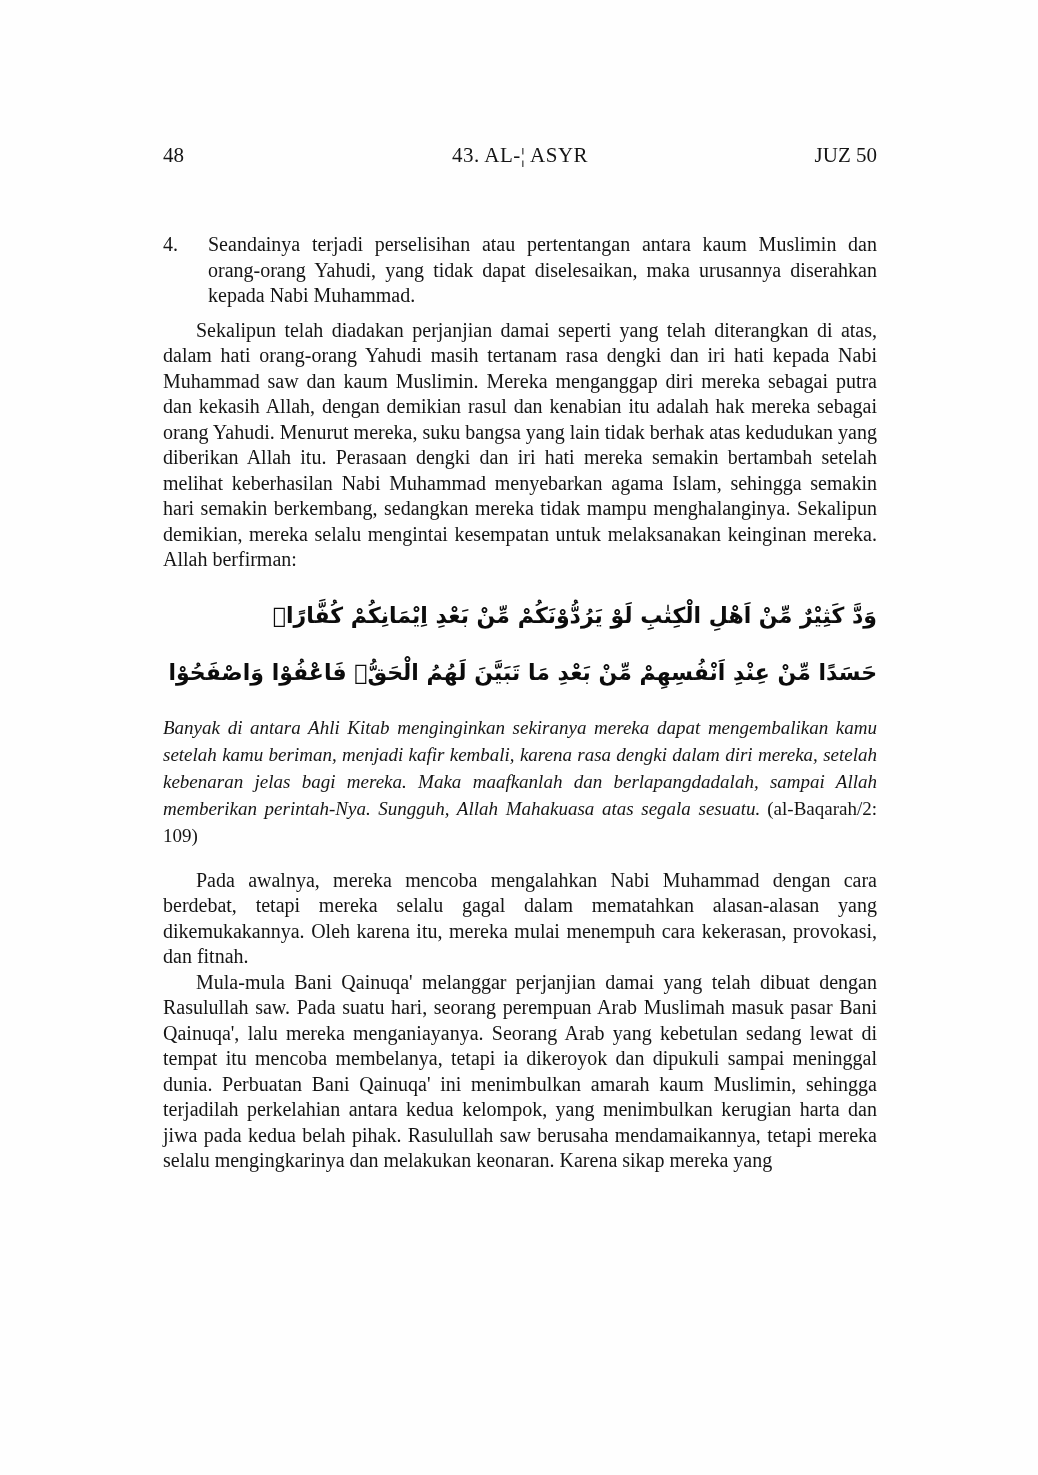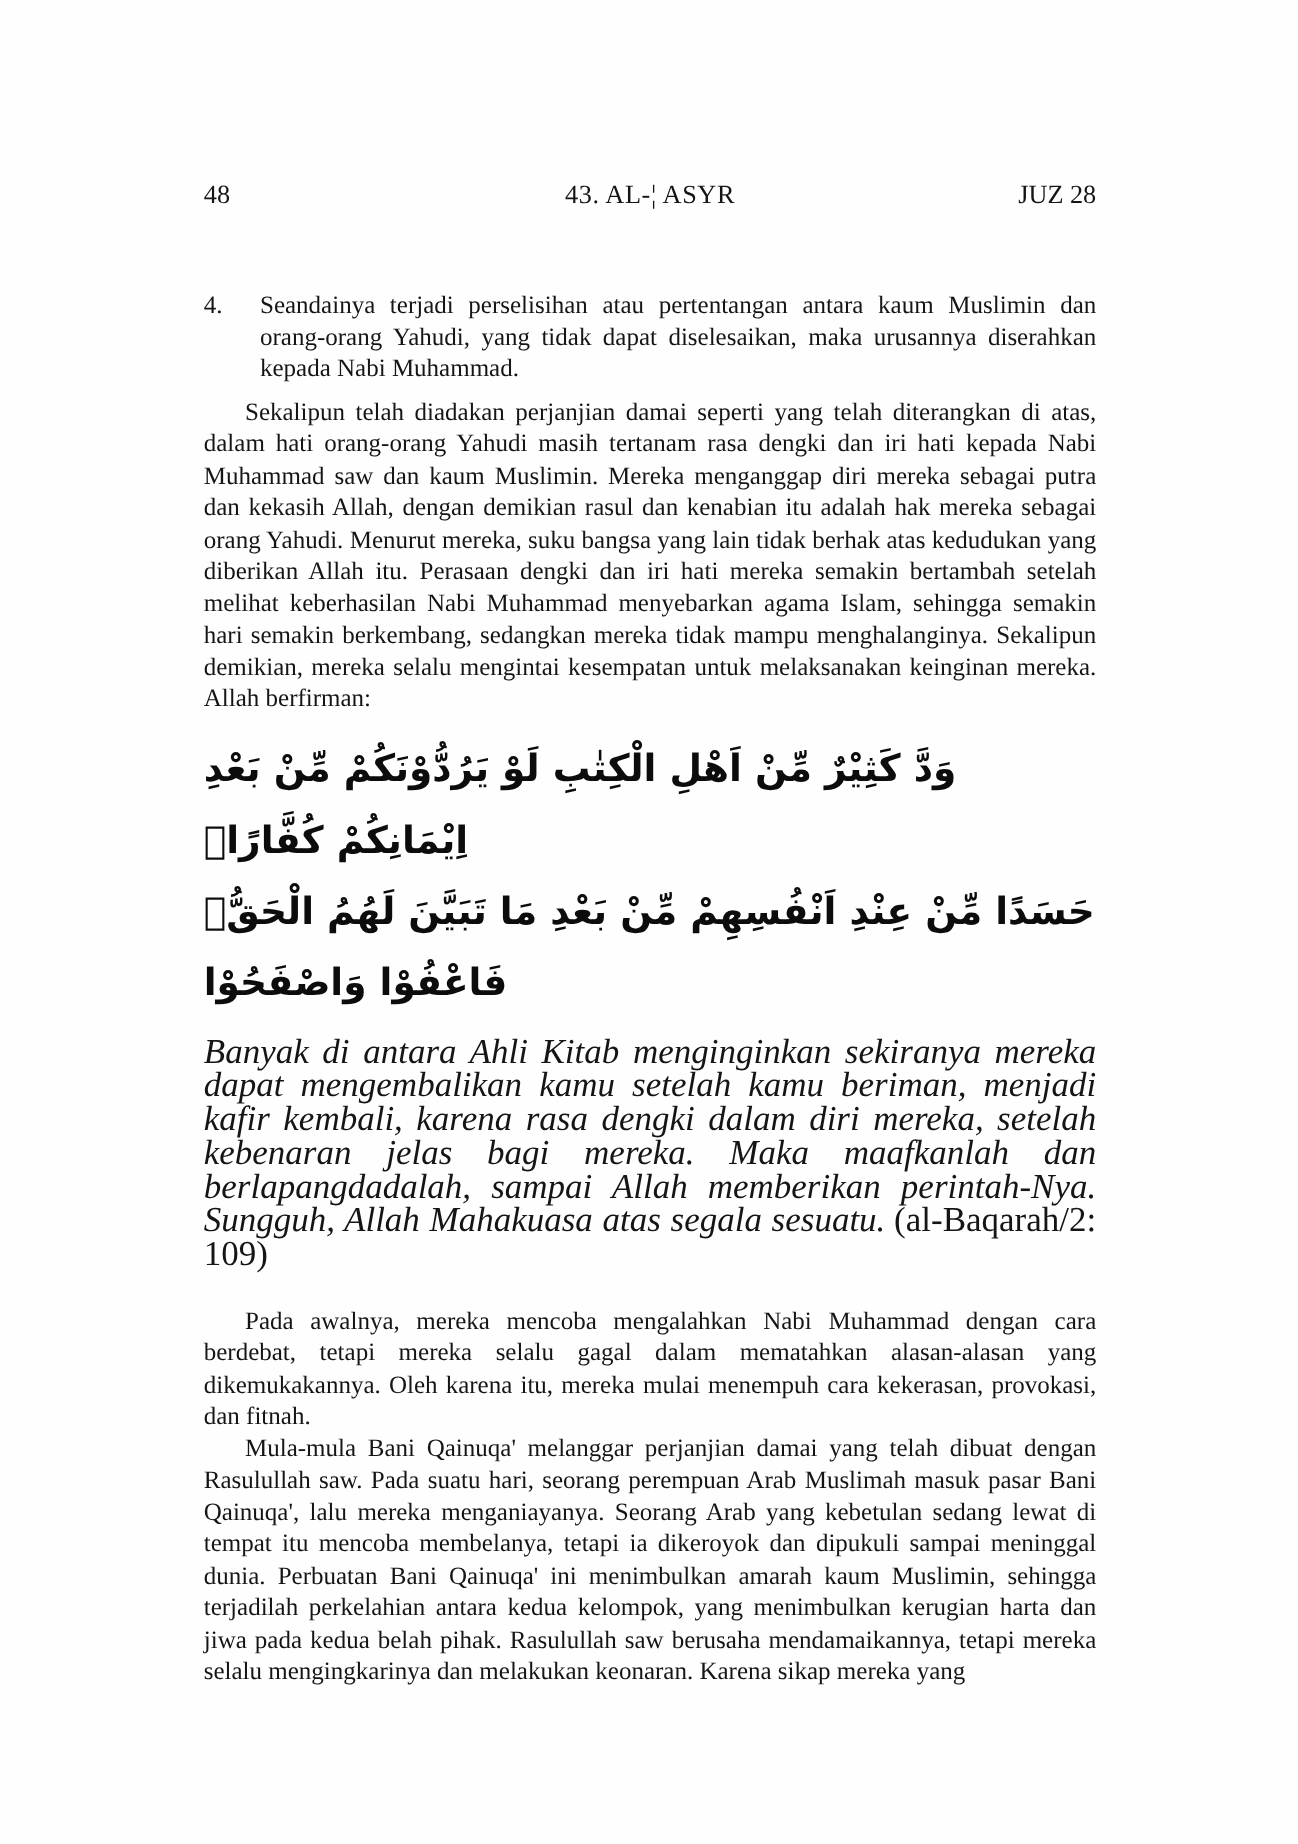--- a/index.html
+++ b/index.html
@@ -40,51 +40,51 @@
   .note-item .note-body { flex: 1; margin-left: 12px; }
 
   .para { margin: 0; text-indent: 33px; }
   .p1 { margin-top: 9px; }
   .p2 { margin-top: 9px; }
   .p3 { margin-top: 0; }
 
   .arabic-block {
     margin: 14px 0 10px 0;
     direction: rtl;
-    text-align: left;
+    text-align: right;
     font-family: "DejaVu Sans", sans-serif;
     font-weight: bold;
-    font-size: 30px;
+    font-size: 22px;
     line-height: 57px;
     color: #0c0c0c;
   }
 
   .translation {
     margin-top: 13px;
     font-style: italic;
-    font-size: 28px;
+    font-size: 19px;
     line-height: 27px;
     text-align: justify;
     text-align-last: left;
   }
   .translation .ref {
     font-style: normal;
     margin-left: 7px;
   }
 </style>
 </head>
 <body>
 
 <div class="page">
   <div class="content">
 
     <div class="header-row">
       <span class="hleft">48</span>
       <span class="hmid">43. AL-¦ ASYR</span>
-      <span class="hright">JUZ 28</span>
+      <span class="hright">JUZ 50</span>
     </div>
 
     <div class="body-text note-item">
       <span class="note-num">4.</span>
       <span class="note-body">Seandainya terjadi perselisihan atau pertentangan antara kaum Muslimin dan orang-orang Yahudi, yang tidak dapat diselesaikan, maka urusannya diserahkan kepada Nabi Muhammad.</span>
     </div>
 
     <p class="body-text para p1">Sekalipun telah diadakan perjanjian damai seperti yang telah diterangkan di atas, dalam hati orang-orang Yahudi masih tertanam rasa dengki dan iri hati kepada Nabi Muhammad saw dan kaum Muslimin. Mereka menganggap diri mereka sebagai putra dan kekasih Allah, dengan demikian rasul dan kenabian itu adalah hak mereka sebagai orang Yahudi. Menurut mereka, suku bangsa yang lain tidak berhak atas kedudukan yang diberikan Allah itu. Perasaan dengki dan iri hati mereka semakin bertambah setelah melihat keberhasilan Nabi Muhammad menyebarkan agama Islam, sehingga semakin hari semakin berkembang, sedangkan mereka tidak mampu menghalanginya. Sekalipun demikian, mereka selalu mengintai kesempatan untuk melaksanakan keinginan mereka. Allah berfirman:</p>
 
     <div class="arabic-block">

